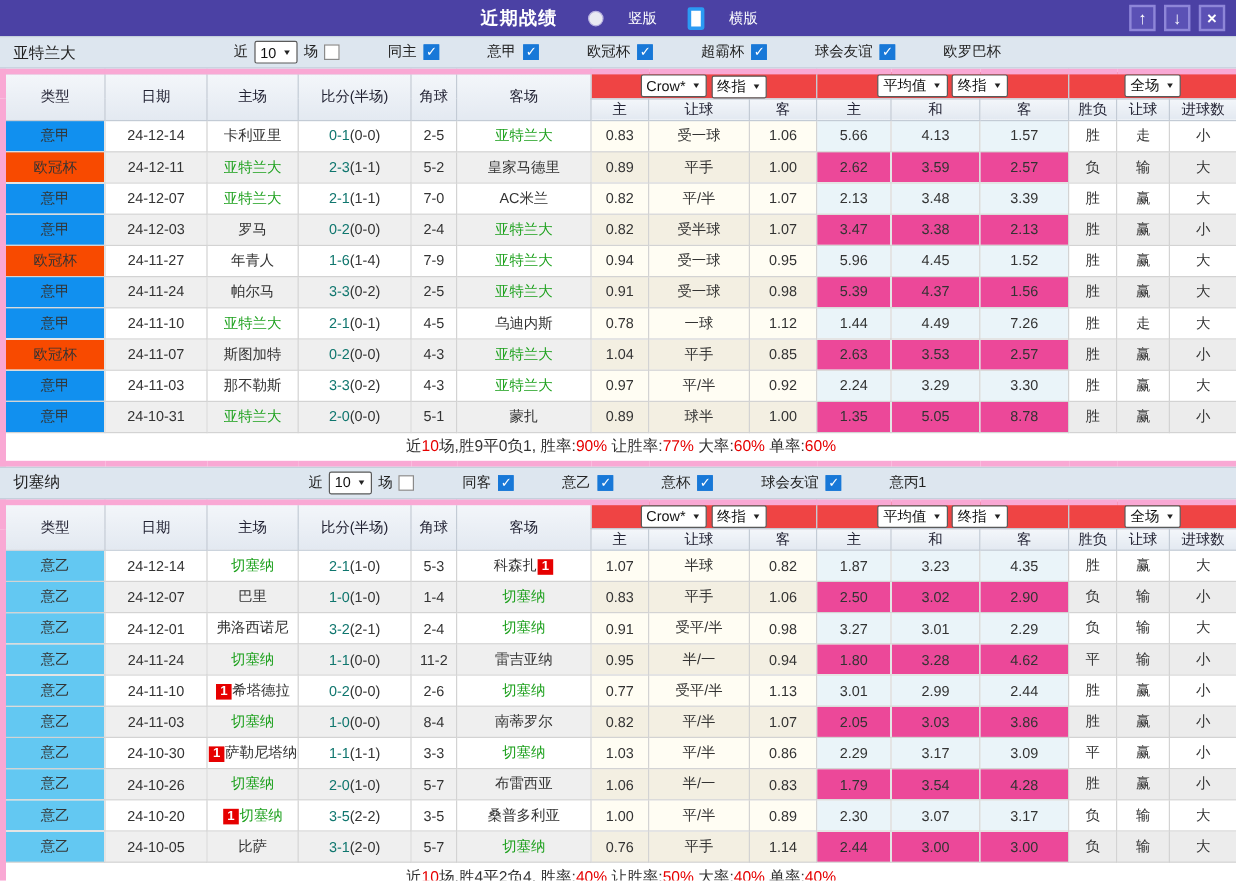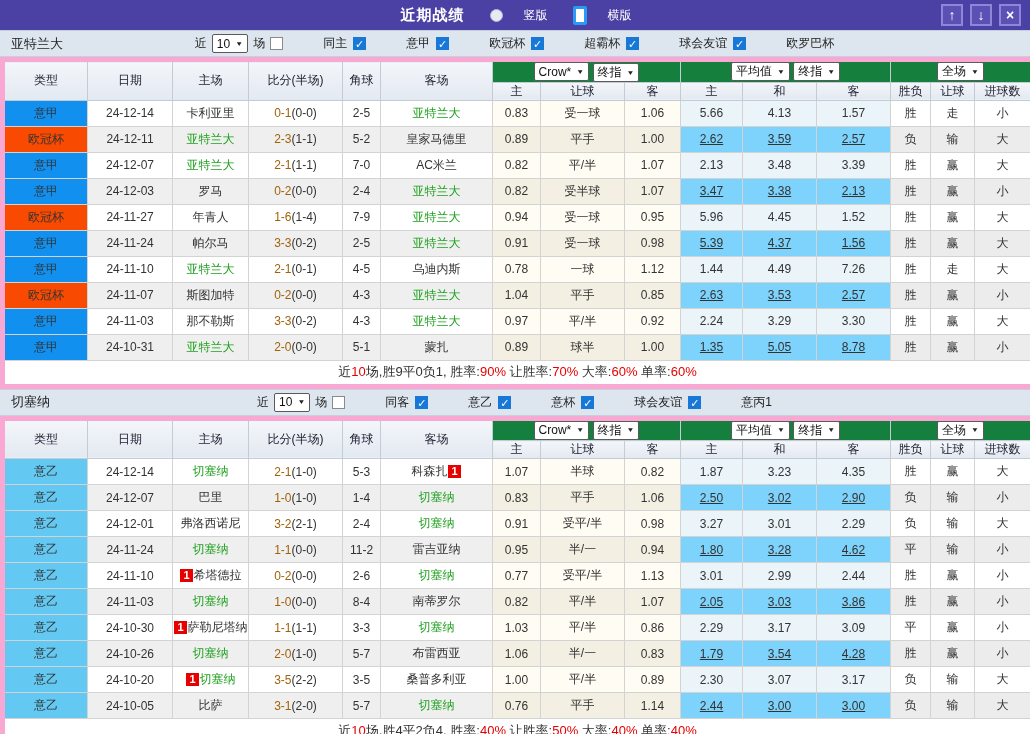--- a/index.html
+++ b/index.html
@@ -31,31 +31,31 @@
   .cb.checked { background:#1878d8; border:1px solid #1878d8; color:#fff; }
   .cb.un { background:#fff; border:1px solid #8a8a8a; }
   .cblabel { margin-right:3px; cursor:pointer;margin-left:37px; }
 
   
   table.grid { border-collapse:collapse; table-layout:fixed; width:1030px; font-size:12px; border:5px solid #f9a8d4; }
   table.grid th { background:linear-gradient(#f3f6fa,#e3e9f1); border:1px solid #c3cbd5; font-weight:normal;
                   color:#223; padding:0; }
   tr.hA th { height:19px; }
   tr.hB th { height:18px; }
-  tr.hA th.gh { background:#15803d; }
+  tr.hA th.gh { background:#ef4444; }
   table.grid td { border:1px solid #d3d3d3; text-align:center; height:26px; padding:0; color:#333; overflow:hidden; white-space:nowrap; }
   tr.odd  td.base { background:#fff; }     tr.even td.base { background:#efefef; }
   tr.odd  td.odds { background:#fffdf3; }  tr.even td.odds { background:#f3efe2; }
-  tr.odd  td.avg  { background:#eaf4f9; }  tr.even td.avg  { background:#7dd3fc;text-decoration:underline; }
+  tr.odd  td.avg  { background:#eaf4f9; }  tr.even td.avg  { background:#ec4899; }
   tr.odd  td.res  { background:#fff; }     tr.even td.res  { background:#ececec; }
   td.lg-blue   { background:#1190ef; color:#0c3fa2; }
   td.lg-orange { background:#f84a00; color:#8a2000; }
   td.lg-sky    { background:#63c8f2; color:#ef6a6a; }
   .green { color:#1ea11e; }
-  .score-main { color:#a16207; }
+  .score-main { color:#0f766e; }
   .score-half { color:#333; }
   .r { color:#e30000; } .b { color:#2a2ad6; } .g { color:#0f8a0f; }
   .badge1 { display:inline-block; background:#e60000; color:#fff; font-size:11px; line-height:13px;
             padding:0 3px; margin:0 1px; font-weight:bold; }
   td.summary { height:28px; background:#fff; font-size:13px; color:#333; border-left:1px solid #bfc8d2; border-right:1px solid #bfc8d2; }
   td.summary .red { color:#e60000; }
 </style>
 </head>
 <body>
 
@@ -320,21 +320,21 @@
             <td class="odds">球半</td>
             <td class="odds">1.00</td>
             <td class="avg">1.35</td>
             <td class="avg">5.05</td>
             <td class="avg">8.78</td>
             <td class="res r">胜</td>
             <td class="res r">赢</td>
             <td class="res b">小</td>
           </tr>
           <tr>
-            <td class="summary" colspan="15"><span>近</span><span class="red">10</span><span>场,胜9平0负1, 胜率:</span><span class="red">90%</span><span> 让胜率:</span><span class="red">70%</span><span> 大率:</span><span class="red">60%</span><span> 单率:</span><span class="red">60%</span></td>
+            <td class="summary" colspan="15"><span>近</span><span class="red">10</span><span>场,胜9平0负1, 胜率:</span><span class="red">90%</span><span> 让胜率:</span><span class="red">77%</span><span> 大率:</span><span class="red">60%</span><span> 单率:</span><span class="red">60%</span></td>
           </tr>
         </tbody>
       </table>
       <div class="filter-bar">
         <span class="team">切塞纳</span>
         <span class="filter-controls">
           <span class="flabel">近</span>
           <span class="sel">
             <span class="sel-label">10</span>
             <span class="chev">▼</span>

